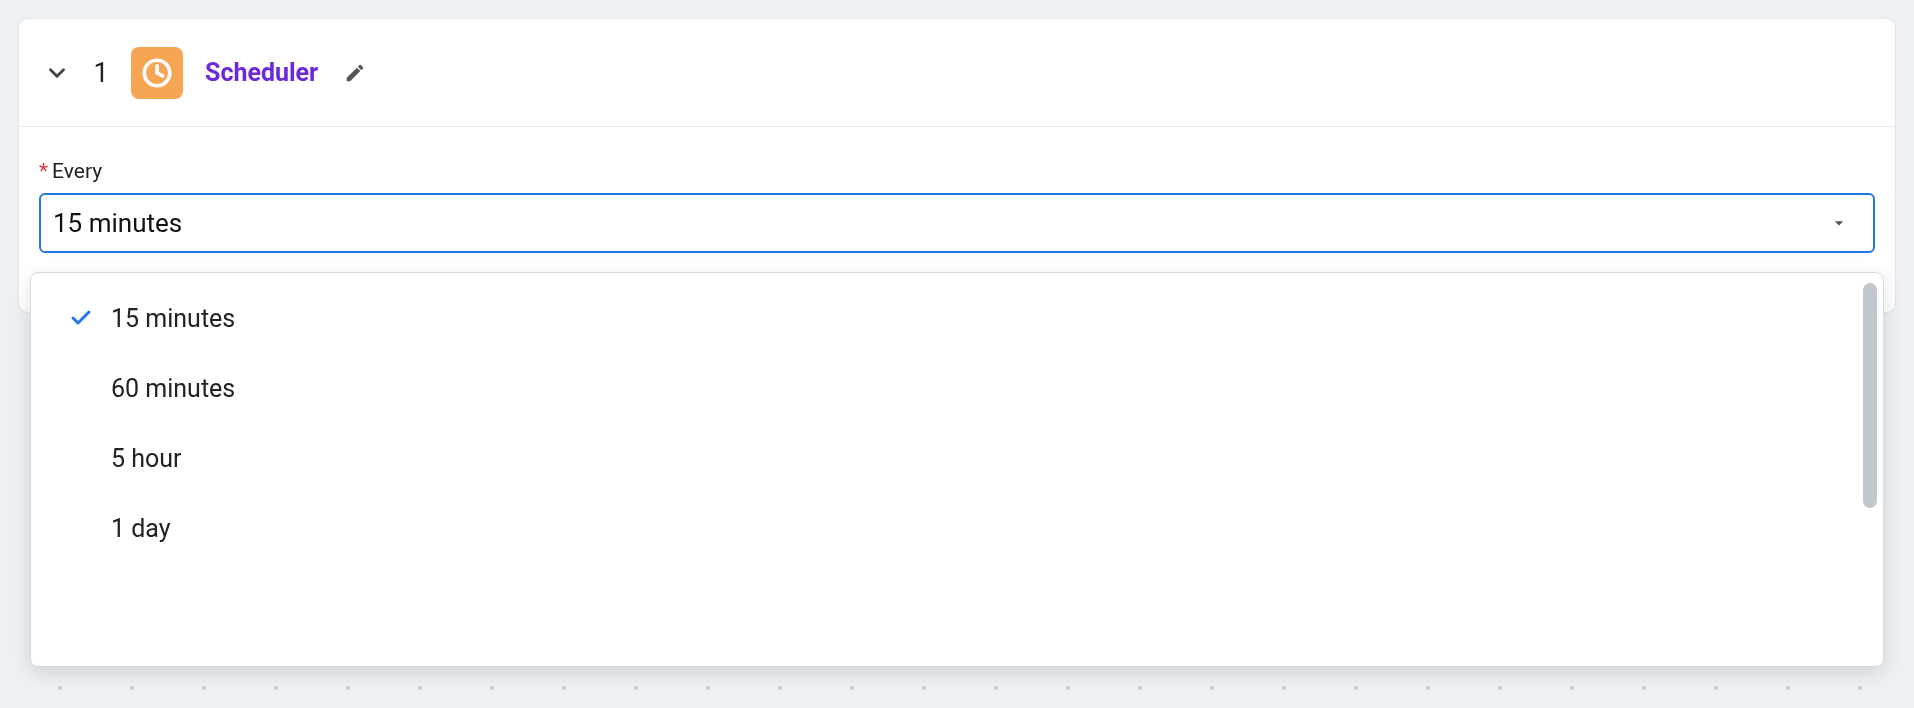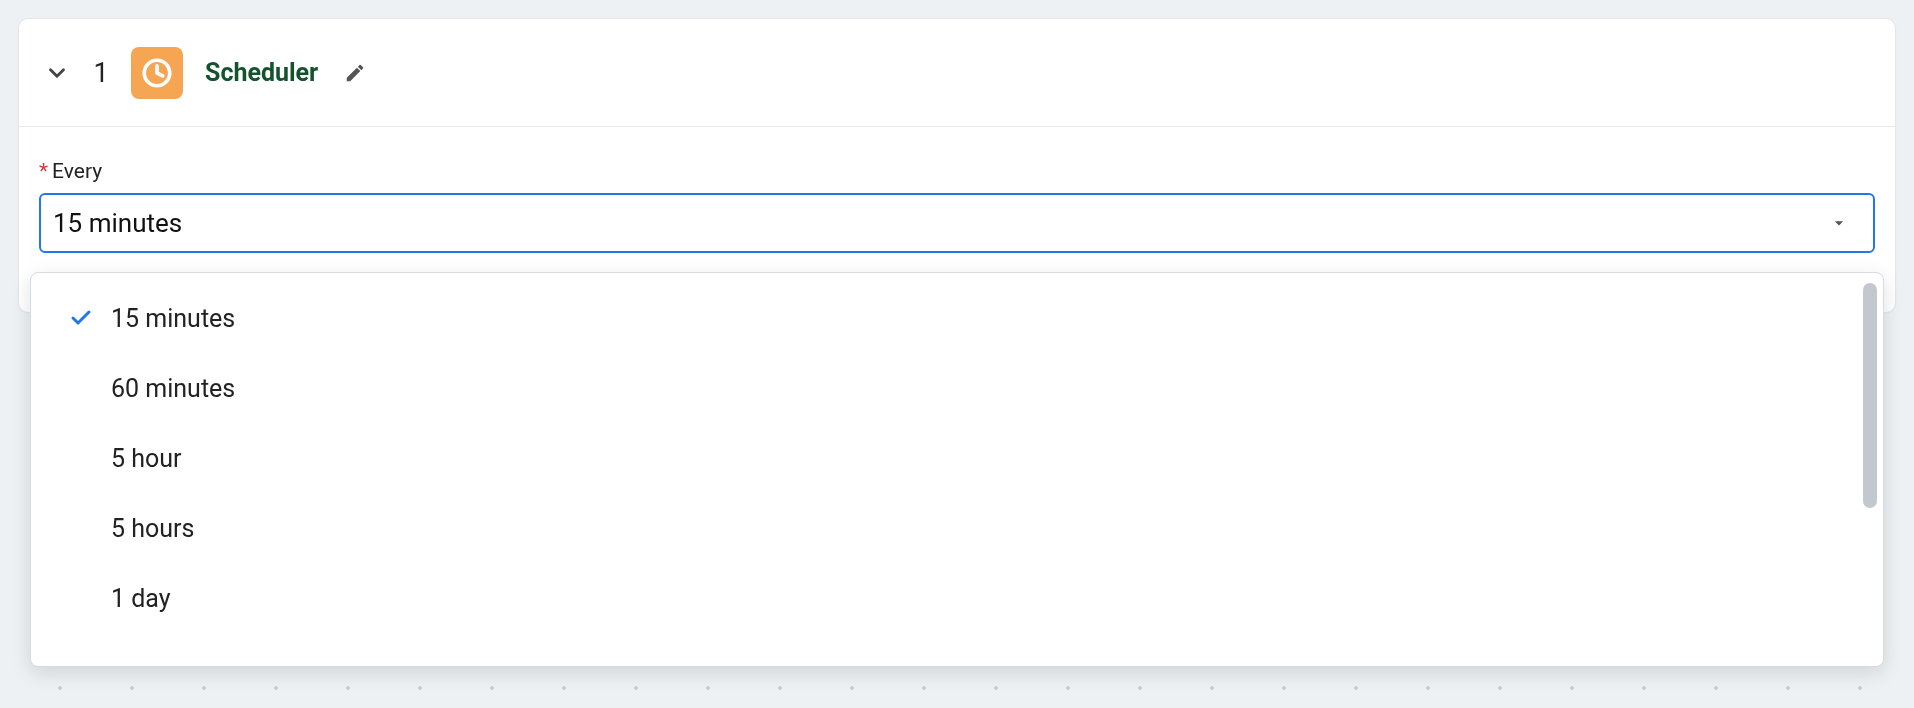--- a/index.html
+++ b/index.html
@@ -64,21 +64,21 @@
     border-radius: 8px;
     background: #f6a552;
     display: flex;
     align-items: center;
     justify-content: center;
     color: #fff;
   }
   .step-title {
     font-size: 25px;
     font-weight: 700;
-    color: #14532d;
+    color: #6d28d9;
   }
   .edit-icon {
     color: #555;
     cursor: pointer;
     display: inline-flex;
     margin-left: 4px;
   }
   .card-body {
     padding: 32px 20px 0 20px;
   }
@@ -218,23 +218,19 @@
         <div class="option">
           <span class="check-slot"></span>
           <span>60 minutes</span>
         </div>
         <div class="option">
           <span class="check-slot"></span>
           <span>5 hour</span>
         </div>
         <div class="option">
           <span class="check-slot"></span>
-          <span>5 hours</span>
-        </div>
-        <div class="option">
-          <span class="check-slot"></span>
           <span>1 day</span>
         </div>
       </div>
     <div class="scroll-thumb"></div>
   </div>
 
 </div>
 
 </body></html>

